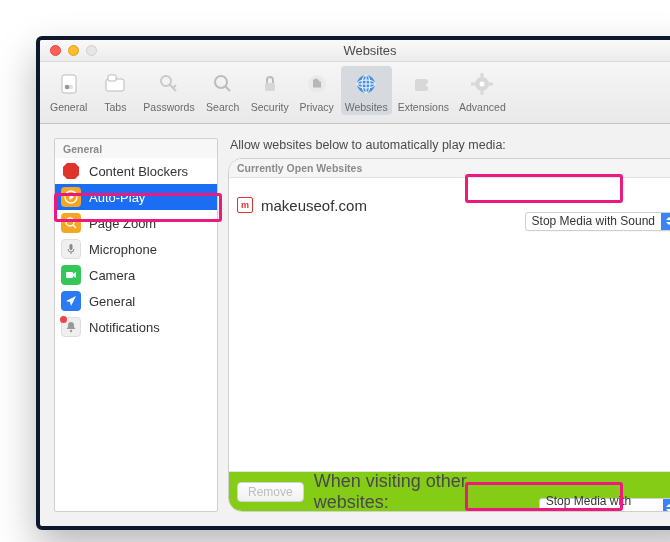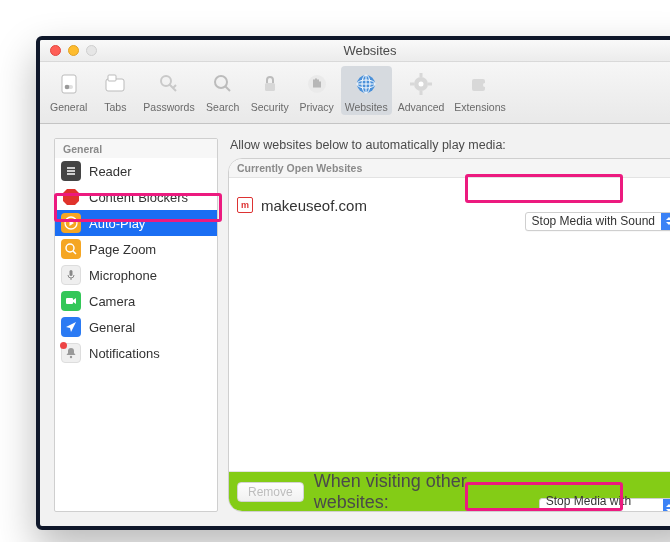--- a/index.html
+++ b/index.html
@@ -225,59 +225,47 @@
             <ellipse cx="13" cy="13" rx="4" ry="9" fill="none" stroke="#fff" stroke-width="1"></ellipse>
             <line x1="4" y1="13" x2="22" y2="13" stroke="#fff"></line>
             <line x1="13" y1="4" x2="13" y2="22" stroke="#fff"></line>
           </svg>
       </div>
       <div class="tblabel">Websites</div>
     </div>
     <div class="tbitem">
       <div class="tbico">
         <svg width="26" height="26" viewBox="0 0 26 26">
+            <path d="M7 8 h9 a2 2 0 0 1 2 2 v2 a2 2 0 1 0 0 4 v2 a2 2 0 0 1 -2 2 h-9 a2 2 0 0 1 -2 -2 v-8 a2 2 0 0 1 2 -2 z" fill="#d8d8d8"></path>
+          </svg>
+      </div>
+      <div class="tblabel">Extensions</div>
+    </div>
+    <div class="tbitem">
+      <div class="tbico">
+        <svg width="26" height="26" viewBox="0 0 26 26">
             <circle cx="13" cy="13" r="7" fill="#d8d8d8"></circle>
             <circle cx="13" cy="13" r="2.5" fill="#fff"></circle>
             <g stroke="#d8d8d8" stroke-width="3">
               <line x1="13" y1="2" x2="13" y2="6"></line>
               <line x1="13" y1="20" x2="13" y2="24"></line>
               <line x1="2" y1="13" x2="6" y2="13"></line>
               <line x1="20" y1="13" x2="24" y2="13"></line>
             </g>
           </svg>
       </div>
       <div class="tblabel">Advanced</div>
     </div>
-    <div class="tbitem">
-      <div class="tbico">
-        <svg width="26" height="26" viewBox="0 0 26 26">
-            <path d="M7 8 h9 a2 2 0 0 1 2 2 v2 a2 2 0 1 0 0 4 v2 a2 2 0 0 1 -2 2 h-9 a2 2 0 0 1 -2 -2 v-8 a2 2 0 0 1 2 -2 z" fill="#d8d8d8"></path>
-          </svg>
-      </div>
-      <div class="tblabel">Extensions</div>
-    </div>
   </div>
 
   <div class="content">
 
     <div class="sidebar">
       <div class="sbheader">General</div>
 
-      <div class="sbitem">
-        <div class="sbicon" style="background:#444">
-          <svg width="12" height="12" viewBox="0 0 12 12">
-              <g stroke="#fff" stroke-width="1.4">
-                <line x1="2" y1="3" x2="10" y2="3"></line>
-                <line x1="2" y1="6" x2="10" y2="6"></line>
-                <line x1="2" y1="9" x2="10" y2="9"></line>
-              </g>
-            </svg>
-        </div>
-        <span>Reader</span>
-      </div>
 
       <div class="sbitem">
         <div class="sbicon" style="background:transparent">
           <svg width="20" height="20" viewBox="0 0 20 20">
               <polygon points="6,2 14,2 18,6 18,14 14,18 6,18 2,14 2,6" fill="#e0332c"></polygon>
             </svg>
         </div>
         <span>Content Blockers</span>
       </div>
 

